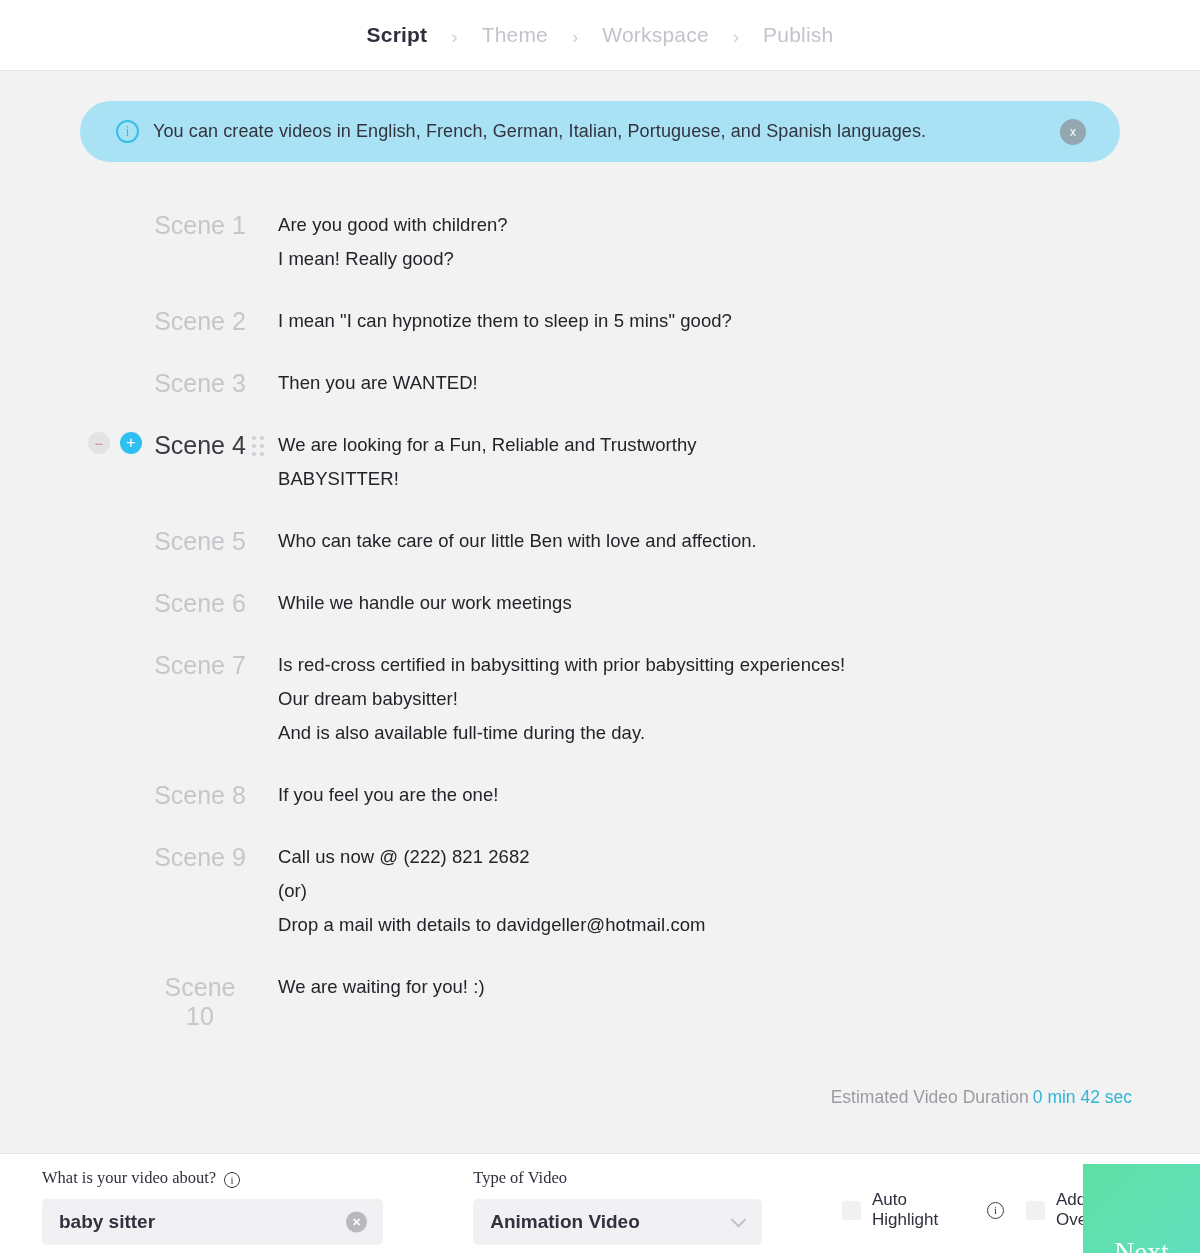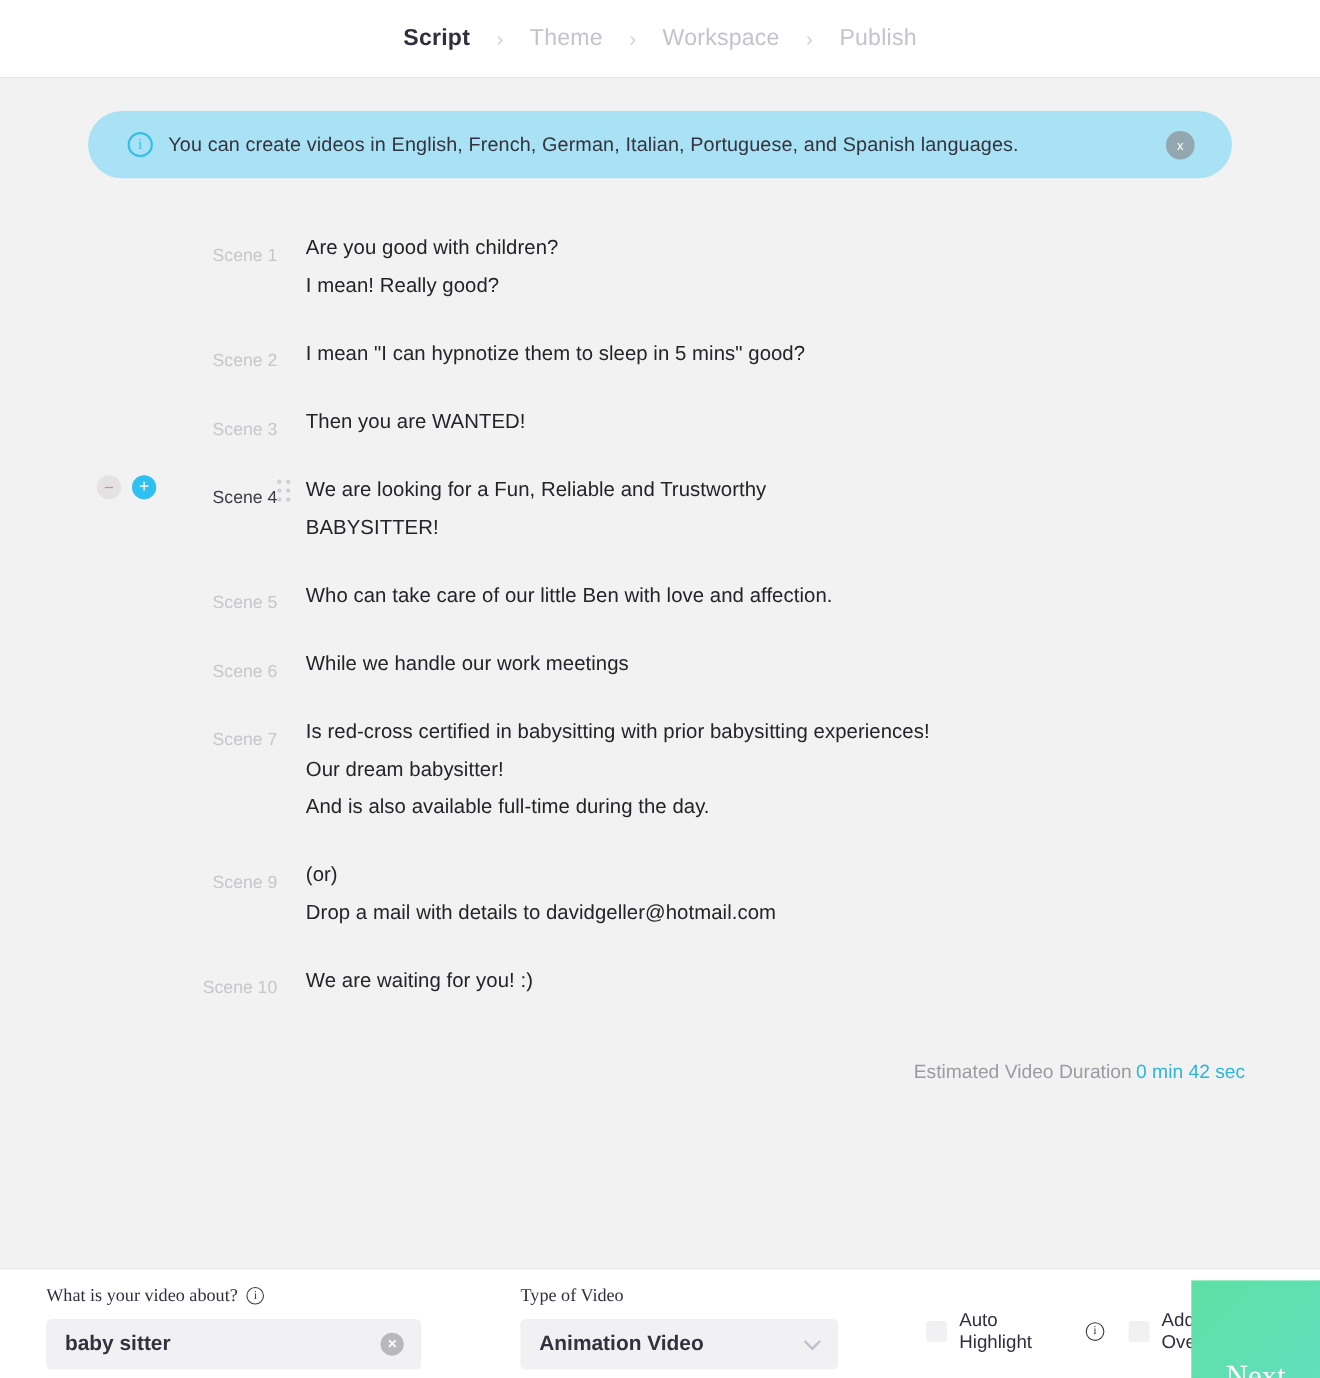--- a/index.html
+++ b/index.html
@@ -122,25 +122,24 @@
     line-height: 1;
     cursor: pointer;
     flex: none;
   }
   .btn-minus { background: #e4e2e2; color: #d08c8c; }
   .btn-plus  { background: #2ec0f0; color: #ffffff; font-size: 16px; }
 
   .scene-label {
     width: 104px;
     flex: none;
-    font-size: 16px;
+    font-size: 25px;
     color: #c6c6cb;
     padding-top: 5px;
-    text-align: right;
-    margin-top: 13px;
+    text-align: center;
   }
   .scene-row.active .scene-label {
     color: #3a3a46;
   }
 
   .drag-handle {
     width: 26px;
     flex: none;
     padding-top: 10px;
     display: grid;
@@ -196,21 +195,21 @@
     padding-top: 14px;
   }
   .field-group.topic { margin-left: 42px; width: 345px; }
   .field-group.type  { margin-left: 90px; width: 292px; }
 
   .field-label {
     font-family: "Liberation Serif", serif;
     font-size: 16.5px;
     color: #2f2f3d;
     display: flex;
-    align-items: center;
+    align-items: flex-end;
     gap: 8px;
     margin-bottom: 11px;
   }
   .label-info {
     width: 16px; height: 16px;
     border: 1.3px solid #3a3a46;
     border-radius: 50%;
     display: flex; align-items: center; justify-content: center;
     font-family: "Liberation Serif", serif;
     font-size: 11px;
@@ -468,30 +467,49 @@
         <div>Is red-cross certified in babysitting with prior babysitting experiences!</div>
         <div>Our dream babysitter!</div>
         <div>And is also available full-time during the day.</div>
       </div>
     </div>
     <div class="scene-row">
       <div class="scene-controls">
         <span class="btn-minus">−</span>
         <span class="btn-plus">+</span>
       </div>
+      <div class="scene-label">Scene 8</div>
+      <div class="drag-handle">
+        <i></i>
+        <i></i>
+        <i></i>
+        <i></i>
+        <i></i>
+        <i></i>
+      </div>
+      <div class="scene-text">
+        <div>If you feel you are the one!</div>
+      </div>
+    </div>
+    <div class="scene-row">
+      <div class="scene-controls">
+        <span class="btn-minus">−</span>
+        <span class="btn-plus">+</span>
+      </div>
       <div class="scene-label">Scene 9</div>
       <div class="drag-handle">
         <i></i>
         <i></i>
         <i></i>
         <i></i>
         <i></i>
         <i></i>
       </div>
       <div class="scene-text">
+        <div>Call us now @ (222) 821 2682</div>
         <div>(or)</div>
         <div>Drop a mail with details to davidgeller@hotmail.com</div>
       </div>
     </div>
     <div class="scene-row">
       <div class="scene-controls">
         <span class="btn-minus">−</span>
         <span class="btn-plus">+</span>
       </div>
       <div class="scene-label">Scene 10</div>

